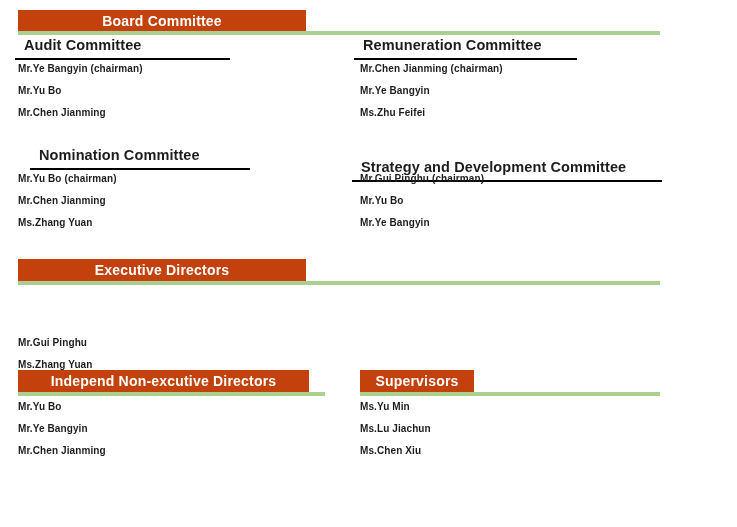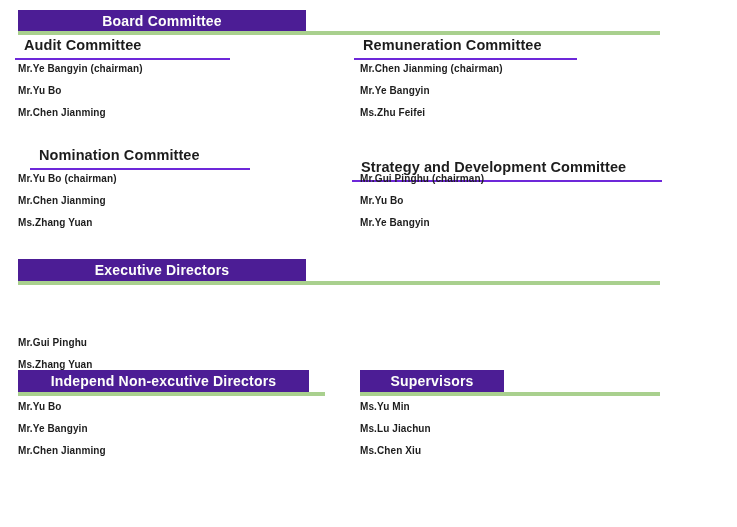--- a/index.html
+++ b/index.html
@@ -9,51 +9,51 @@
     height: 527px;
     background: #ffffff;
     font-family: "Liberation Sans", sans-serif;
     font-weight: bold;
     overflow: hidden;
     color: #1d1d1d;
   }
   
   .bar {
     position: absolute;
-    background: #4c1d95;
+    background: #c2410c;
     color: #fdfefb;
     font-size: 14px;
     letter-spacing: 0.2px;
     display: flex;
     align-items: center;
     justify-content: center;
     white-space: nowrap;
   }
   .strip {
     position: absolute;
     background: #a9d08e;
     height: 4px;
   }
   .bar-board       { left: 18px;  top: 10px;  width: 288px; height: 21px; }
   .strip-board     { left: 18px;  top: 31px;  width: 642px; }
   .bar-executive   { left: 18px;  top: 259px; width: 288px; height: 22px; }
   .strip-executive { left: 18px;  top: 281px; width: 642px; }
   .bar-independ    { left: 18px;  top: 370px; width: 291px; height: 22px; }
   .strip-independ  { left: 18px;  top: 392px; width: 307px; }
-  .bar-supervisors { left: 360px; top: 370px; width: 144px; height: 22px; justify-content: center; }
+  .bar-supervisors { left: 360px; top: 370px; width: 114px; height: 22px; justify-content: center; }
   .strip-supervisors { left: 360px; top: 392px; width: 300px; }
 
   
   .chead {
     position: absolute;
     font-size: 14.5px;
     letter-spacing: 0.1px;
     line-height: 17px;
     color: #1d1d1d;
-    border-bottom: 2px solid #6d28d9;
+    border-bottom: 2px solid #000000;
     padding: 0 0 4px 9px;
     white-space: nowrap;
     box-sizing: border-box;
   }
   .chead-audit        { left: 15px;  top: 37px;  width: 215px; }
   .chead-remuneration { left: 354px; top: 37px;  width: 223px; }
   .chead-nomination   { left: 30px;  top: 147px; width: 220px; }
   .chead-strategy     { left: 352px; top: 147px; width: 310px; margin-top: 12px; }
 
   

